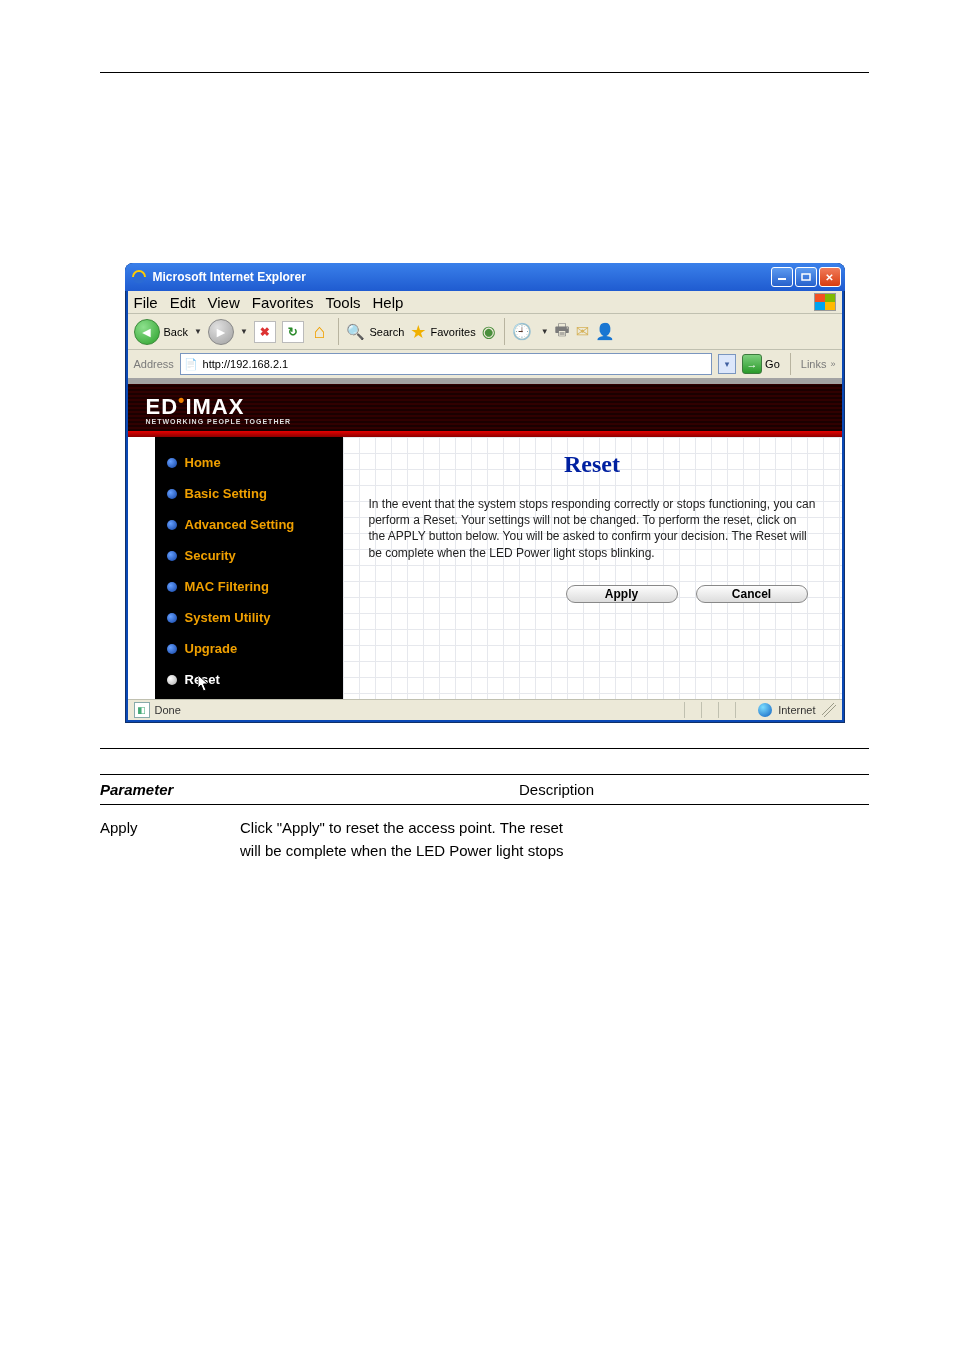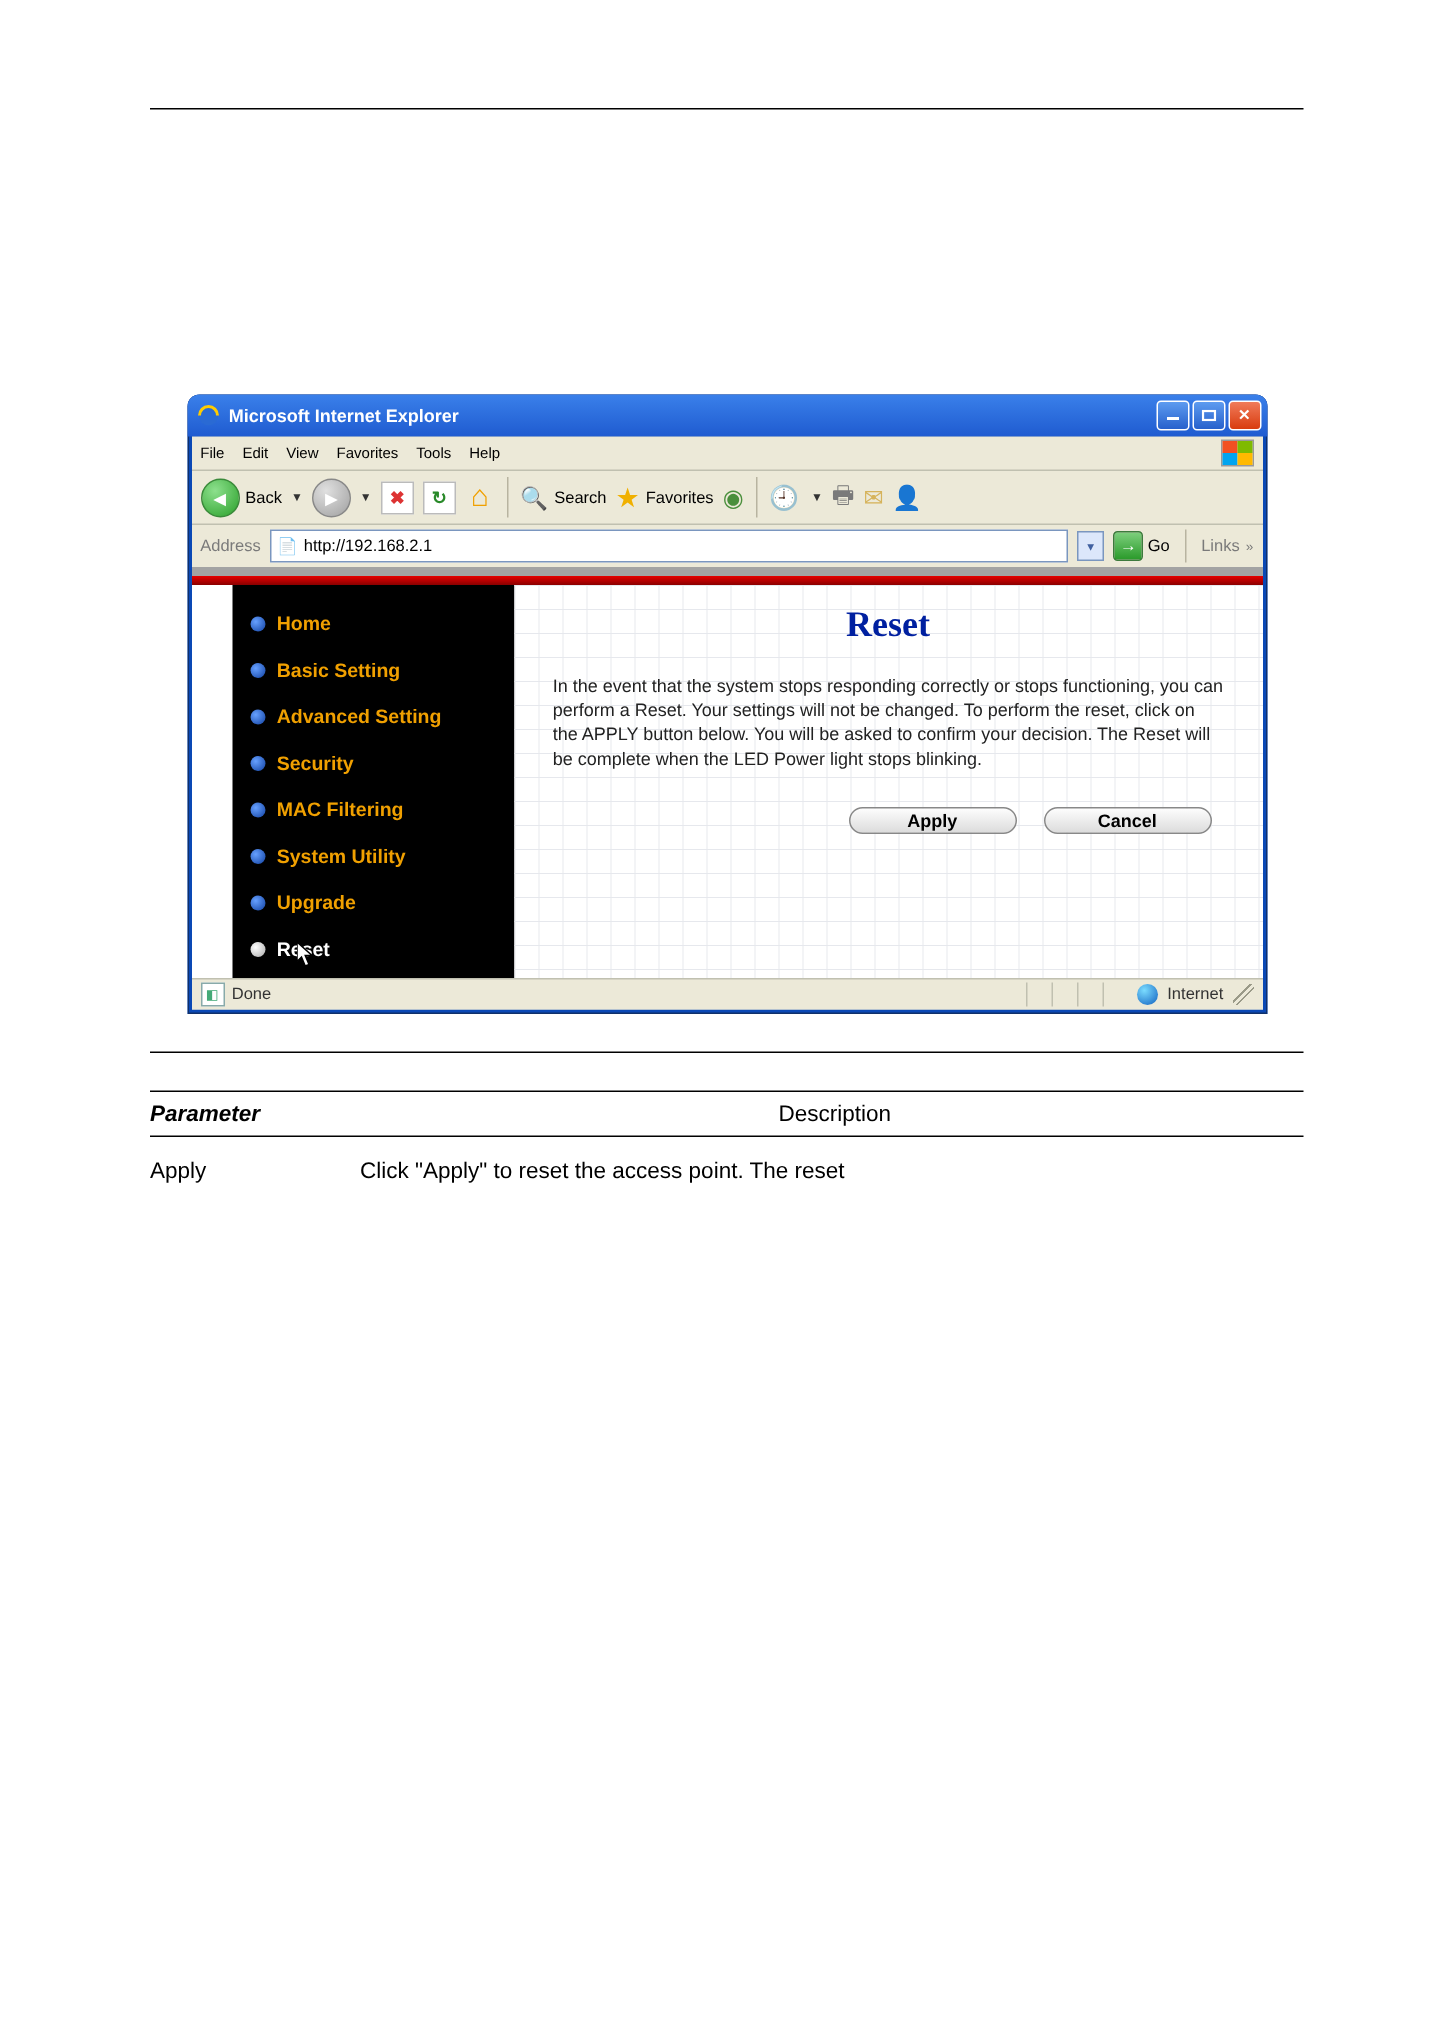--- a/index.html
+++ b/index.html
@@ -49,21 +49,21 @@
 
   .inner {
     margin: 0 3px 3px 3px;
     background: #ece9d8;
   }
   .menu {
     display:flex;
     justify-content: space-between;
     align-items:center;
     padding: 2px 6px;
-    font-size: 10px;
+    font-size: 15px;
     color:#000;
     font-family: Tahoma, Arial, sans-serif;
     border-bottom: 1px solid #c0c0b0;
   }
   .menu-items { display:flex; gap:12px; }
   .menu-items span { cursor: default; }
   .flag { width:20px; height:16px; display:inline-flex; flex-wrap:wrap; border:1px solid #999; }
   .flag div { width:10px; height:8px; }
 
   .toolbar {
@@ -325,20 +325,26 @@
           <span>Go</span>
         </div>
         <div class="links-sep"></div>
         <div class="links">
           <span>Links</span>
           <span style="font-size:9px">»</span>
         </div>
       </div>
 
       <div class="content-area">
+        <div class="brandbar">
+          <div class="brand">
+            ED<span class="dot">•</span>IMAX
+            <span class="brand-sub">NETWORKING PEOPLE TOGETHER</span>
+          </div>
+        </div>
         <div class="redline"></div>
 
         <div class="layout">
           <div class="sidebar">
             <div class="nav-item">
                 <span class="bullet"></span>
                 <span>Home</span>
               </div>
             <div class="nav-item">
                 <span class="bullet"></span>
@@ -409,15 +415,16 @@
   <div class="doc-section">
     <div class="doc-row">
       <div class="c1">Parameter</div>
       <div class="c2">Description</div>
     </div>
   </div>
   <div class="doc-text" style="display:flex">
     <div style="width:130px">Apply</div>
     <div style="flex:1;padding-left:10px">
       <span>Click "Apply" to reset the access point. The reset</span><br>
+      <span>will be complete when the LED Power light stops</span>
     </div>
   </div>
 </div>
 
 </body></html>

